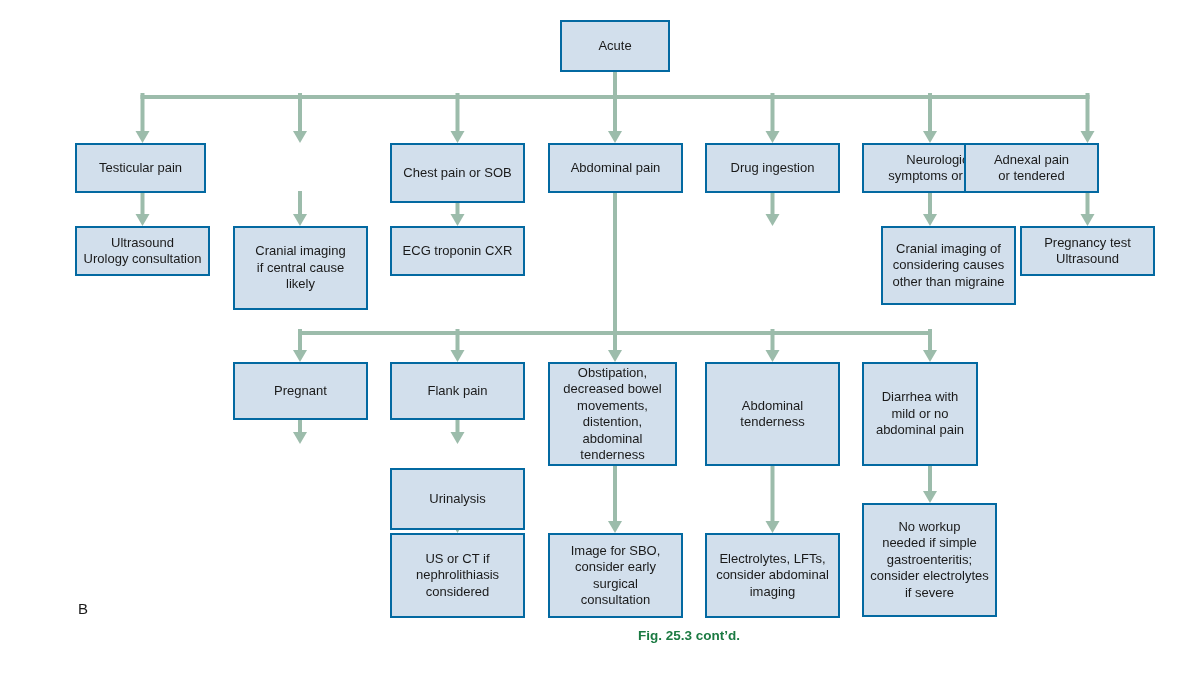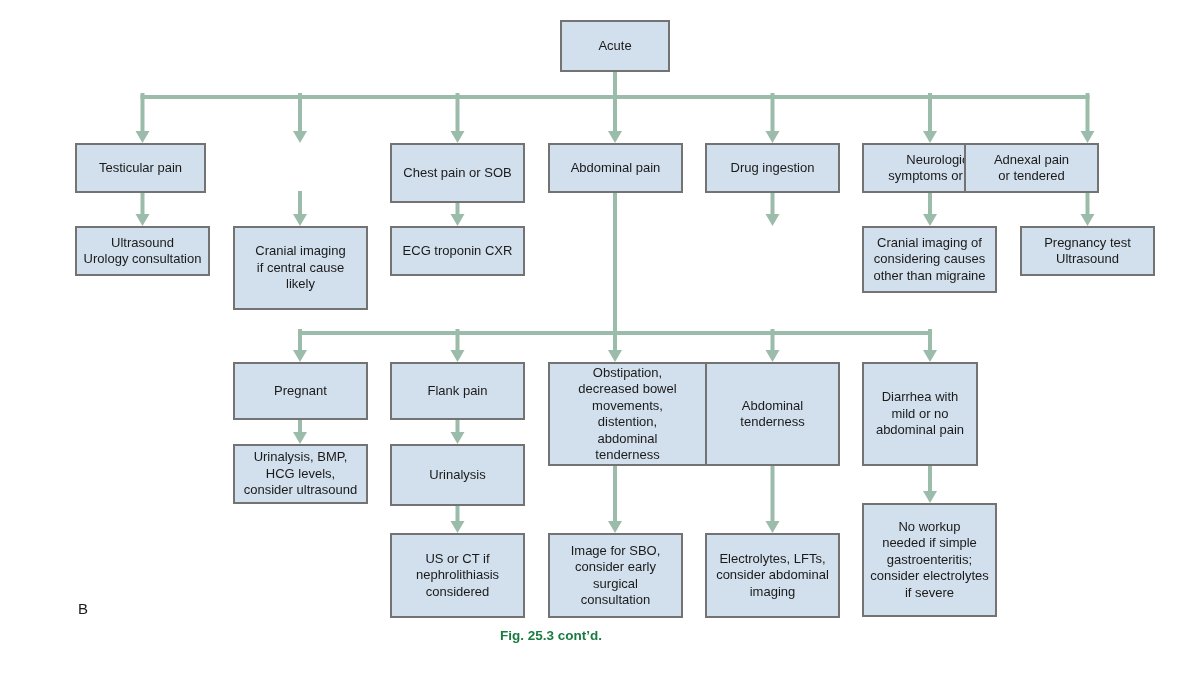--- a/index.html
+++ b/index.html
@@ -10,38 +10,38 @@
     font-family:"Liberation Sans", sans-serif;
     overflow:hidden;
   }
   .connectors{
     position:absolute;left:0;top:0;z-index:0;
   }
   .node{
     position:absolute;
     box-sizing:border-box;
     background:#d2dfec;
-    border:2px solid #737373;
+    border:2px solid #0369a1;
     color:#1a1a1a;
     font-size:13px;
     line-height:1.27;
     display:flex;
     align-items:center;
     justify-content:center;
     text-align:center;
     white-space:pre-line;
     padding:2px 3px;
     z-index:1;
   }
   .caption{
     position:absolute;
     font-size:13.5px;
     font-weight:bold;
     color:#1b7a42;
-    text-align:left;
+    text-align:right;
     z-index:1;
   }
   .panel-label{
     position:absolute;
     font-size:15px;
     color:#1a1a1a;
     z-index:1;
   }
 </style>
 </head>
@@ -122,44 +122,41 @@
 symptoms or signs</div>
   <div class="node" style="left:964px;top:143px;width:135px;height:50px">Adnexal pain
 or tendered</div>
 
   <div class="node" style="left:75px;top:226px;width:135px;height:50px">Ultrasound
 Urology consultation</div>
   <div class="node" style="left:233px;top:226px;width:135px;height:84px">Cranial imaging
 if central cause
 likely</div>
   <div class="node" style="left:390px;top:226px;width:135px;height:50px">ECG troponin CXR</div>
-  <div class="node" style="left:862px;top:226px;width:135px;height:67px">Cranial imaging of
+  <div class="node" style="left:881px;top:226px;width:135px;height:79px">Cranial imaging of
 considering causes
 other than migraine</div>
   <div class="node" style="left:1020px;top:226px;width:135px;height:50px">Pregnancy test
 Ultrasound</div>
 
   <div class="node" style="left:390px;top:362px;width:135px;height:58px">Flank pain</div>
   <div class="node" style="left:233px;top:362px;width:135px;height:58px">Pregnant</div>
-  <div class="node" style="left:548px;top:362px;width:159px;height:104px">Obstipation,
+  <div class="node" style="left:548px;top:362px;width:129px;height:104px">Obstipation,
 decreased bowel
 movements,
 distention,
 abdominal
 tenderness</div>
   <div class="node" style="left:705px;top:362px;width:135px;height:104px">Abdominal
 tenderness</div>
   <div class="node" style="left:862px;top:362px;width:116px;height:104px">Diarrhea with
 mild or no
 abdominal pain</div>
 
-  <div class="node" style="left:233px;top:444px;width:135px;height:60px">Urinalysis, BMP,
-HCG levels,
-consider ultrasound</div>
-  <div class="node" style="left:390px;top:444px;width:135px;height:62px">Urinalysis</div>
+  <div class="node" style="left:390px;top:468px;width:135px;height:62px">Urinalysis</div>
   <div class="node" style="left:390px;top:533px;width:135px;height:85px">US or CT if
 nephrolithiasis
 considered</div>
   <div class="node" style="left:548px;top:533px;width:135px;height:85px">Image for SBO,
 consider early
 surgical
 consultation</div>
   <div class="node" style="left:705px;top:533px;width:135px;height:85px">Electrolytes, LFTs,
 consider abdominal
 imaging</div>

